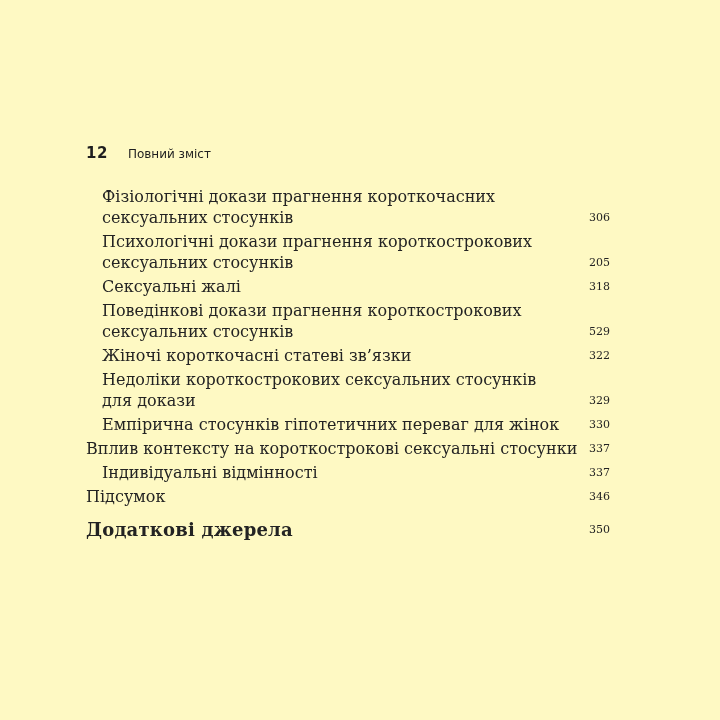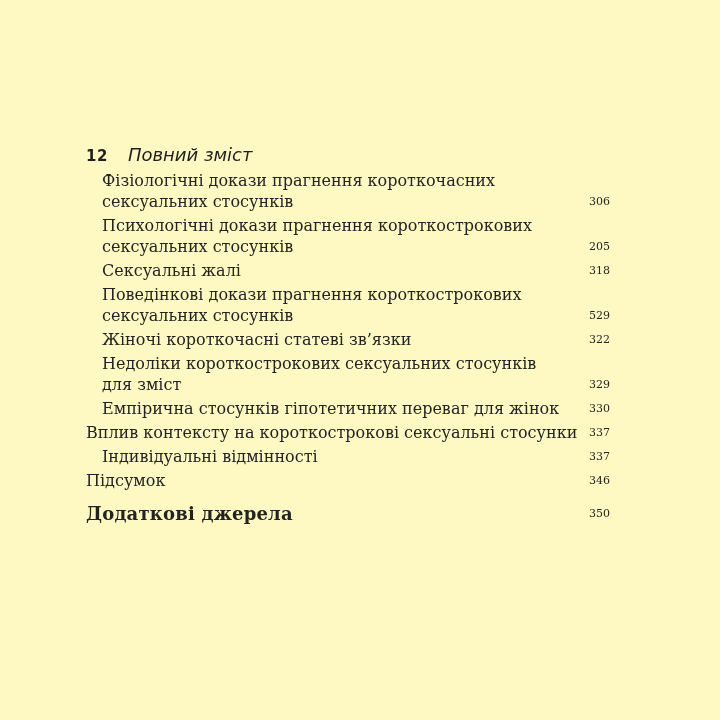--- a/index.html
+++ b/index.html
@@ -26,27 +26,26 @@
     gap: 20px;
     font-family: "DejaVu Sans", "Liberation Sans", sans-serif;
     color: #1f1f1f;
   }
   .running-head .folio {
     font-weight: bold;
     font-size: 15px;
     letter-spacing: 0.5px;
   }
   .running-head .rtitle {
-    font-size: 18px;
-    font-style: italic;
+    font-size: 12px;
   }
   .toc {
     position: absolute;
     left: 86px;
-    top: 170px;
+    top: 186px;
     width: 524px;
   }
   .row {
     display: flex;
     align-items: flex-end;
     margin-bottom: 3px;
   }
   .row .label {
     flex: 1 1 auto;
     min-width: 0;
@@ -121,21 +120,21 @@
       </div>
       <div class="row level1">
         <div class="label">
           <div class="line">Жіночі короткочасні статеві зв’язки</div>
         </div>
         <div class="pagenum">322</div>
       </div>
       <div class="row level1">
         <div class="label">
           <div class="line">Недоліки короткострокових сексуальних стосунків</div>
-          <div class="line">для зміст</div>
+          <div class="line">для докази</div>
         </div>
         <div class="pagenum">329</div>
       </div>
       <div class="row level1">
         <div class="label">
           <div class="line">Емпірична стосунків гіпотетичних переваг для жінок</div>
         </div>
         <div class="pagenum">330</div>
       </div>
       <div class="row">

